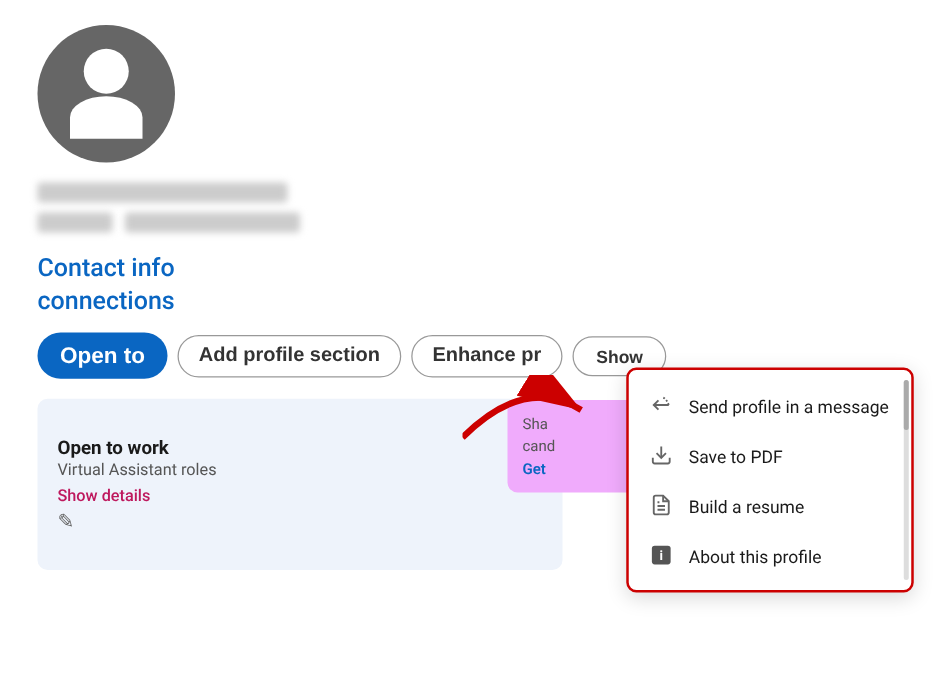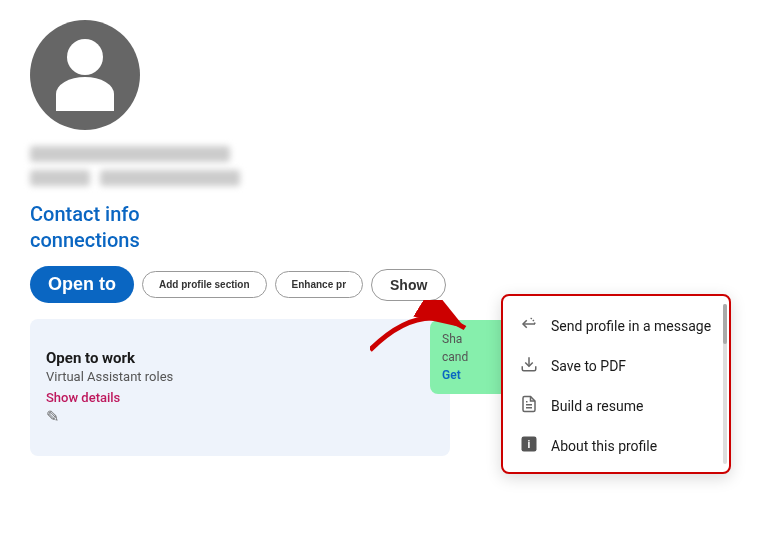--- a/index.html
+++ b/index.html
@@ -105,21 +105,21 @@
       font-weight: 600;
       cursor: pointer;
     }
 
     .btn-outline {
       background: #fff;
       color: #333;
       border: 1.5px solid #999;
       border-radius: 20px;
       padding: 7px 16px;
-      font-size: 10px;
+      font-size: 16px;
       font-weight: 600;
       cursor: pointer;
     }
 
     .btn-more {
       background: #fff;
       color: #333;
       border: 1.5px solid #999;
       border-radius: 20px;
       padding: 7px 18px;
@@ -165,24 +165,24 @@
     .edit-icon {
       color: #666;
       font-size: 16px;
       cursor: pointer;
       margin-top: 2px;
     }
 
     
     .share-card {
       position: absolute;
-      left: 430px;
+      left: 406px;
       top: 320px;
       width: 110px;
-      background: #86efac;
+      background: #f0abfc;
       border-radius: 8px;
       padding: 10px 12px;
       font-size: 12px;
       color: #555;
       line-height: 1.5;
     }
 
     
     .dropdown-menu {
       position: absolute;

